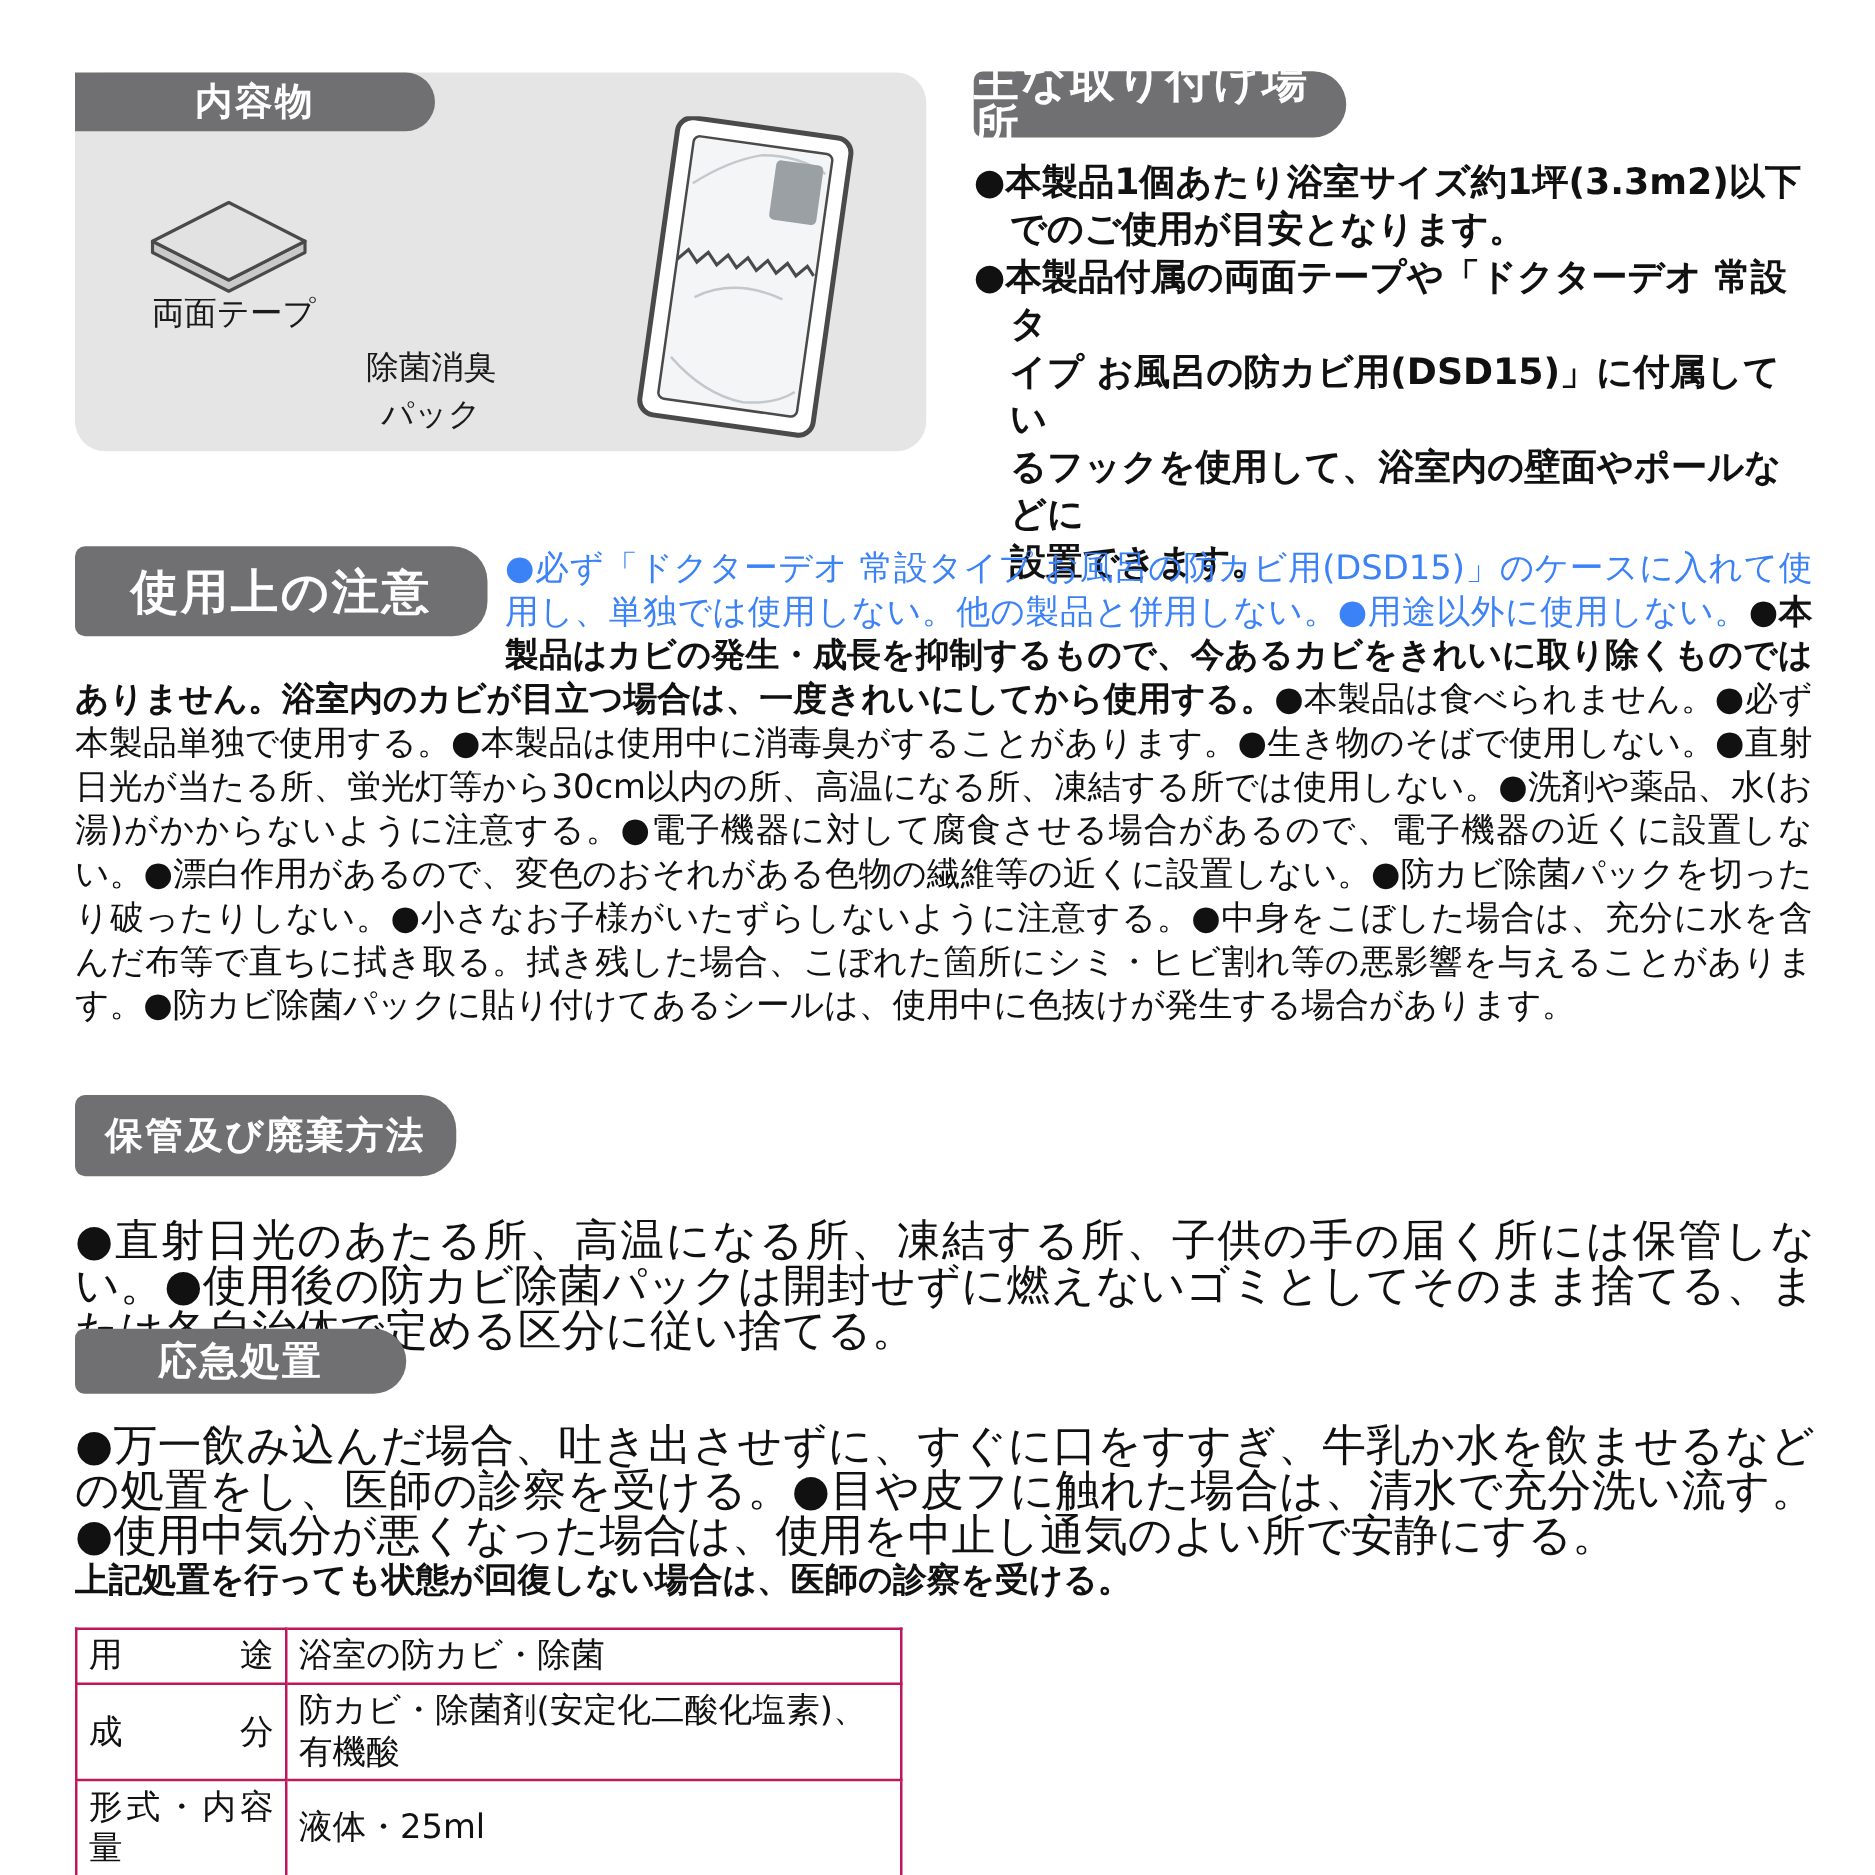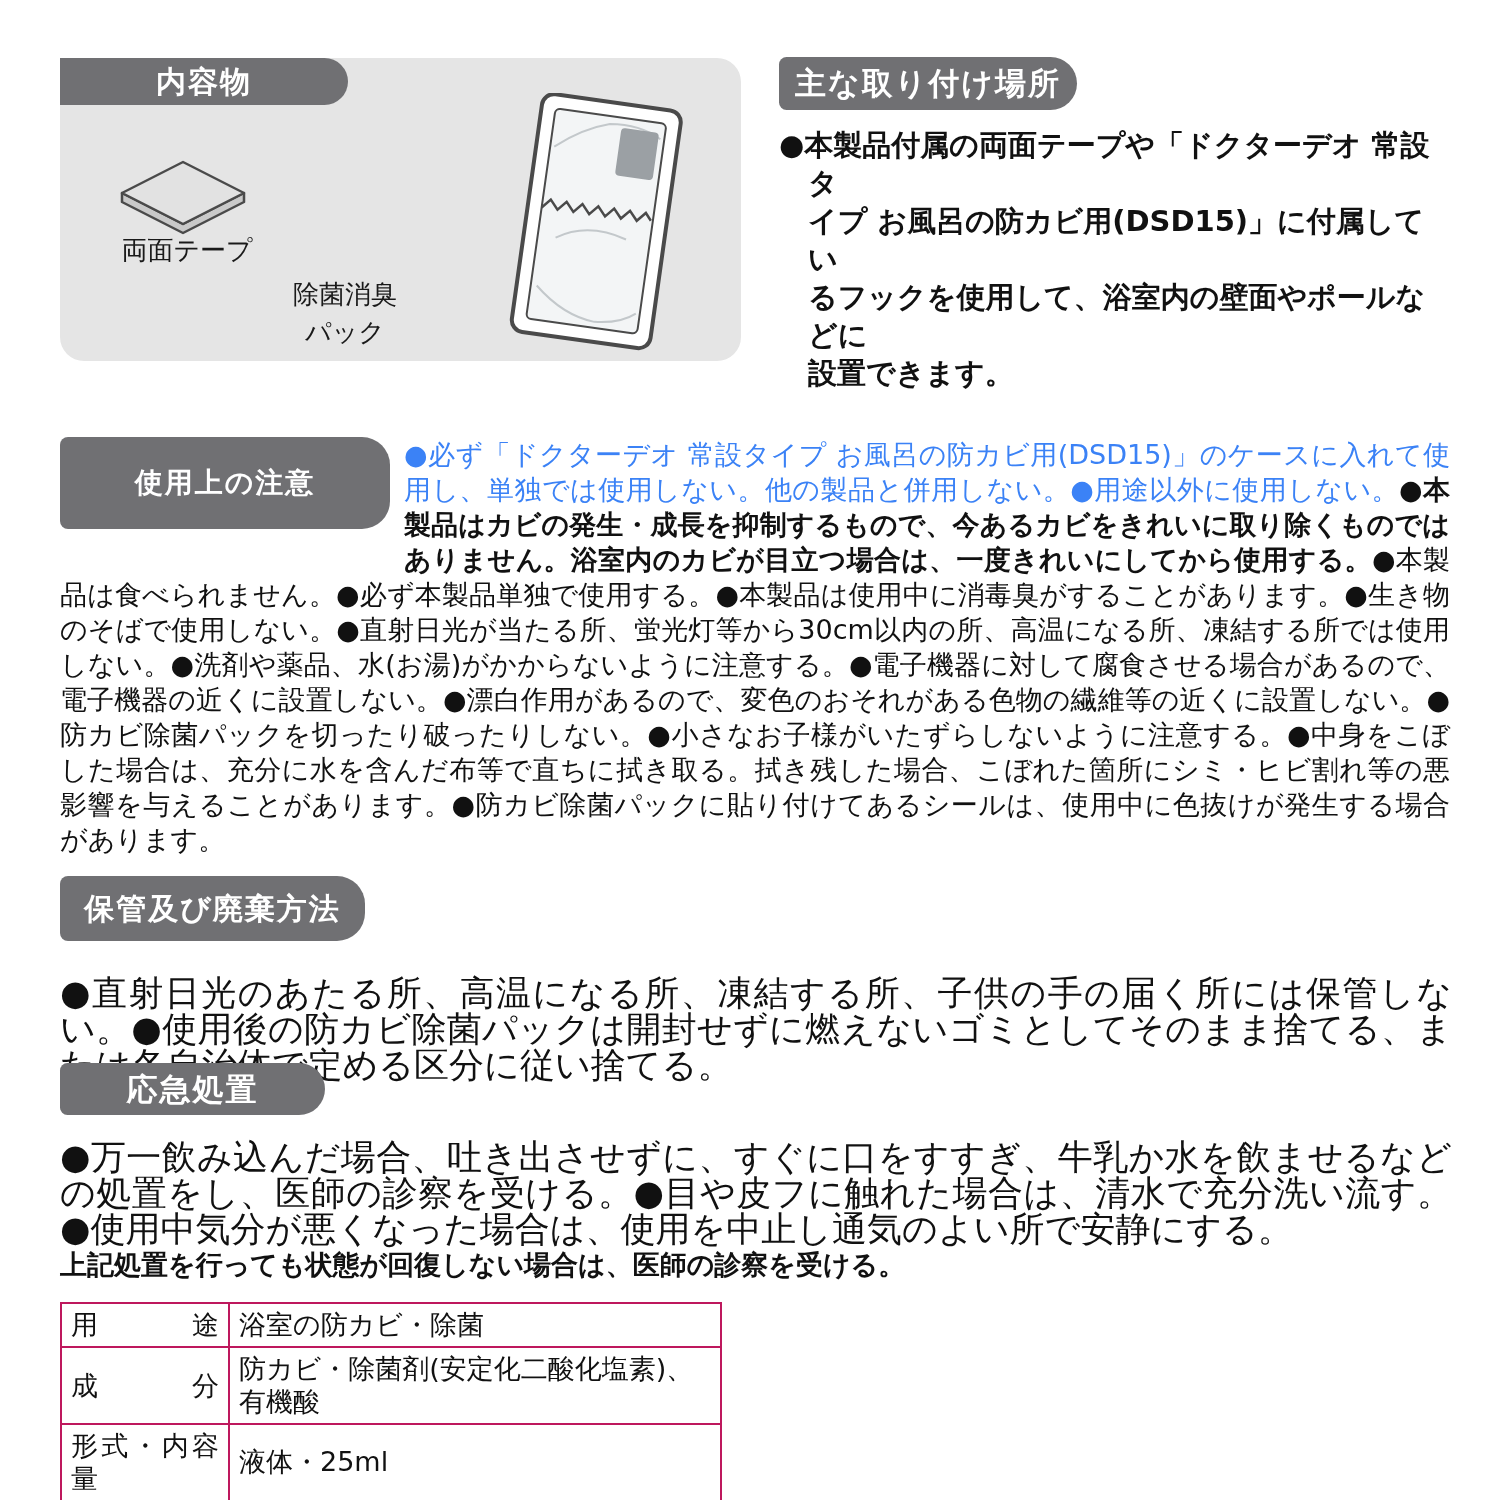--- a/index.html
+++ b/index.html
@@ -31,33 +31,33 @@
   .tape-svg   { position:absolute; left:58px;  top:100px; }
   .tape-label { position:absolute; left:37px;  top:175px; width:180px;
                 text-align:center; font-size:26px; color:#1a1a1a; }
   .pack-svg   { position:absolute; left:428px; top:35px; }
   .pack-label { position:absolute; left:200px; top:218px; width:170px;
                 text-align:center; font-size:26px; line-height:1.45;
                 white-space:pre-line; color:#1a1a1a; }
 
   
   .sec-install { position:absolute; left:779px; top:57px; width:668px; }
-  .hdr-install { width:298px; height:53px; font-size:31px; margin-bottom:16px; }
+  .hdr-install { width:298px; height:53px; font-size:36px; margin-bottom:16px; }
   .install-bullet {
     font-size:29px; font-weight:bold; line-height:38px;
     white-space:pre-line; padding-left:1em; text-indent:-1em;
   }
 
   
   .sec-precautions {
     position:absolute; left:60px; top:437px; width:1390px;
     font-size:27px; line-height:35px; text-align:justify;
   }
   .hdr-precautions {
-    float:left; width:330px; height:92px; font-size:28px;
+    float:left; width:330px; height:72px; font-size:38px;
     margin:0 14px 18px 0;
   }
   .red-text  { color:#3b82f6; }
   .bold-text { font-weight:bold; }
 
   
   .sec-storage { position:absolute; left:60px; top:876px; width:1392px; }
   .hdr-storage { width:305px; height:65px; font-size:30px; margin-bottom:34px; }
   .body-text   { font-size:35px; line-height:36px; text-align:justify; }
 
@@ -100,20 +100,22 @@
         <rect x="120" y="32" width="38" height="48" rx="4" fill="#9ba0a4"></rect>
         <path d="M52 122 l8 -9 8 9 8 -9 8 9 8 -9 8 9 8 -9 8 9 8 -9 8 9 8 -9 8 9 8 -9 6 7" fill="none" stroke="#4a4a4a" stroke-width="2.5"></path>
       </g>
     </svg>
     <div class="pack-label">除菌消臭
 パック</div>
   </section>
 
   <section class="sec-install">
     <div class="hdr hdr-install round-right">主な取り付け場所</div>
+    <p class="install-bullet">●本製品1個あたり浴室サイズ約1坪(3.3m2)以下
+でのご使用が目安となります。</p>
     <p class="install-bullet">●本製品付属の両面テープや「ドクターデオ 常設タ
 イプ お風呂の防カビ用(DSD15)」に付属してい
 るフックを使用して、浴室内の壁面やポールなどに
 設置できます。</p>
   </section>
 
   <section class="sec-precautions">
     <div class="hdr hdr-precautions round-right">使用上の注意</div><span class="red-text">●必ず「ドクターデオ 常設タイプ お風呂の防カビ用(DSD15)」のケースに入れて使用し、単独では使用しない。他の製品と併用しない。●用途以外に使用しない。</span><span class="bold-text">●本製品はカビの発生・成長を抑制するもので、今あるカビをきれいに取り除くものではありません。浴室内のカビが目立つ場合は、一度きれいにしてから使用する。</span><span>●本製品は食べられません。●必ず本製品単独で使用する。●本製品は使用中に消毒臭がすることがあります。●生き物のそばで使用しない。●直射日光が当たる所、蛍光灯等から30cm以内の所、高温になる所、凍結する所では使用しない。●洗剤や薬品、水(お湯)がかからないように注意する。●電子機器に対して腐食させる場合があるので、電子機器の近くに設置しない。●漂白作用があるので、変色のおそれがある色物の繊維等の近くに設置しない。●防カビ除菌パックを切ったり破ったりしない。●小さなお子様がいたずらしないように注意する。●中身をこぼした場合は、充分に水を含んだ布等で直ちに拭き取る。拭き残した場合、こぼれた箇所にシミ・ヒビ割れ等の悪影響を与えることがあります。●防カビ除菌パックに貼り付けてあるシールは、使用中に色抜けが発生する場合があります。</span>
   </section>
 

